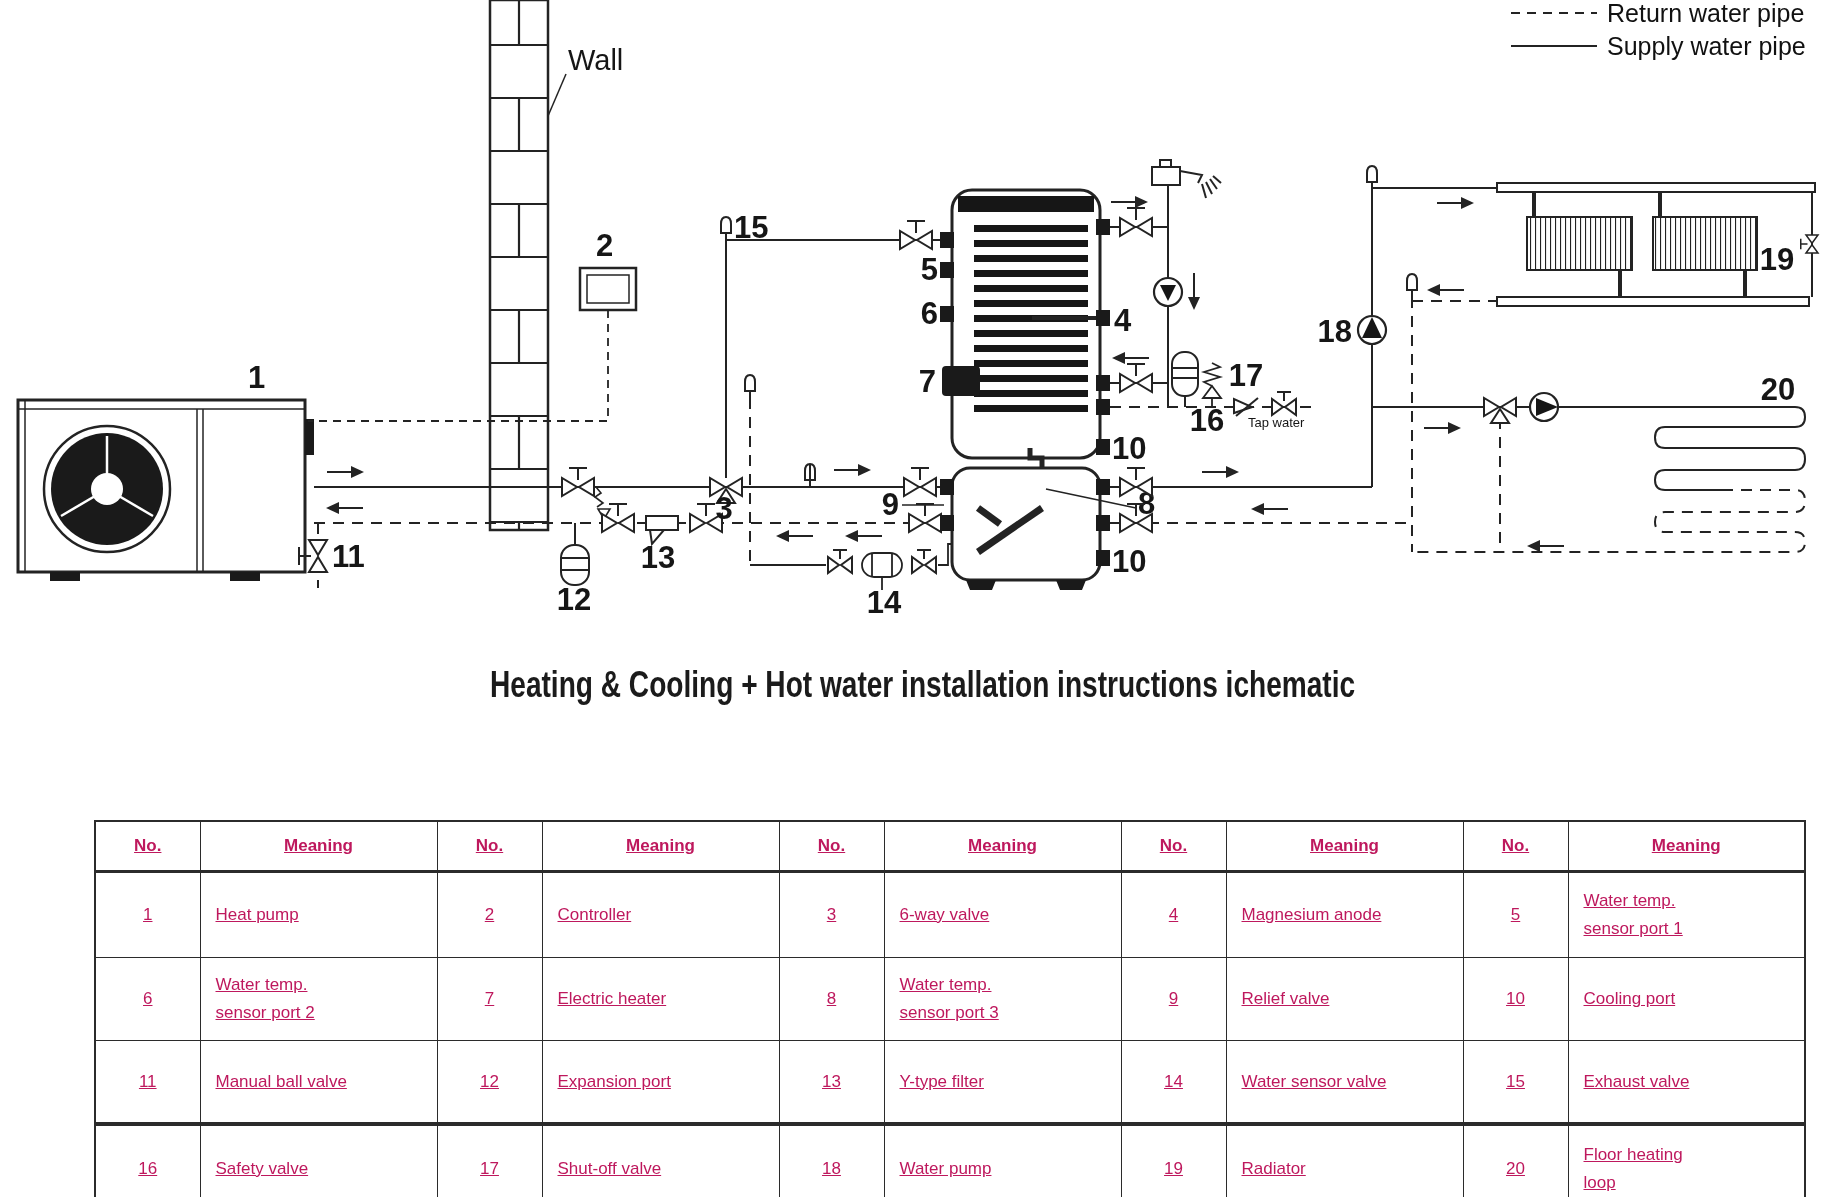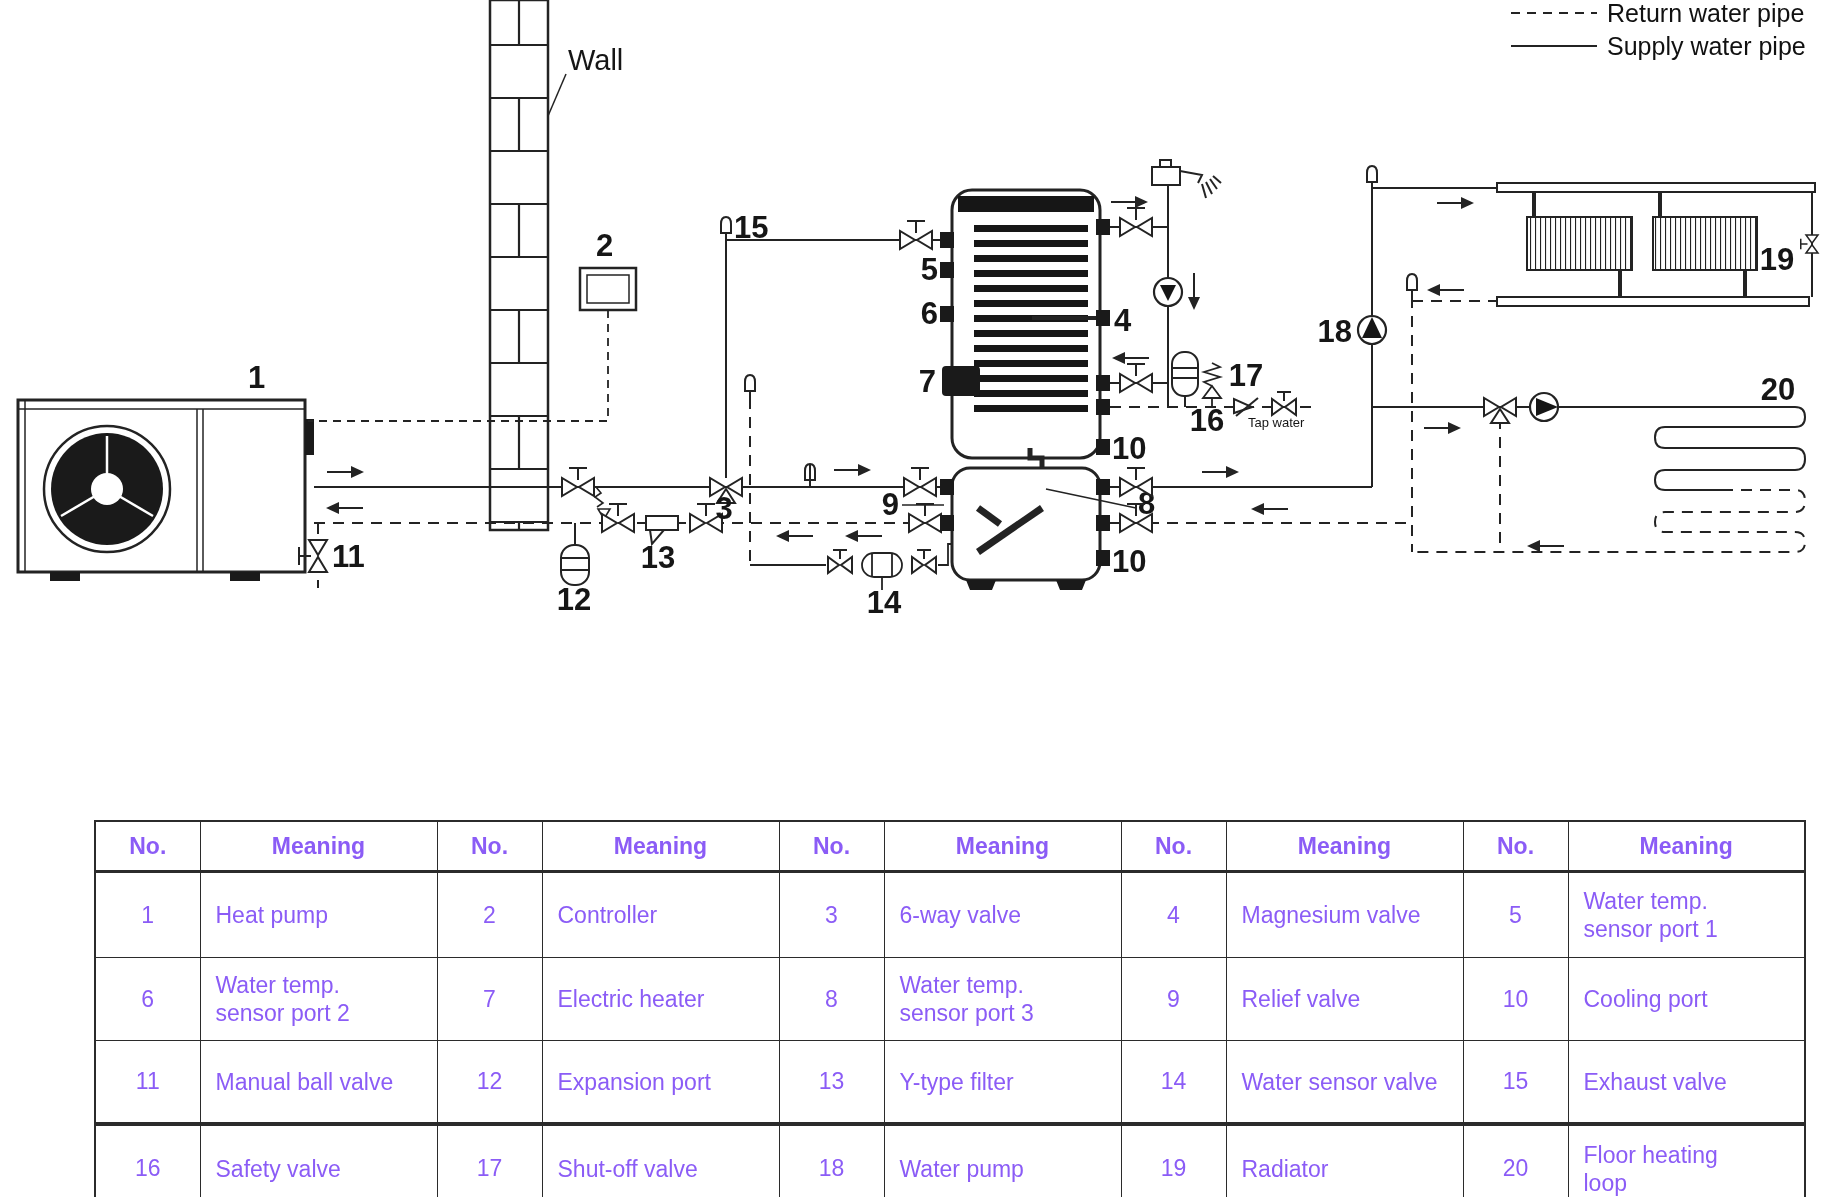--- a/index.html
+++ b/index.html
@@ -12,22 +12,22 @@
   .lbl-sm{font-size:13px;font-weight:normal;fill:#161616;}
   .legend-t{font-size:25px;font-weight:normal;fill:#111;}
   .dash{stroke-dasharray:11 8;}
   .dash2{stroke-dasharray:8 6;}
   .page-title{position:absolute;left:0;top:664px;width:1846px;text-align:center;
       font-size:36px;font-weight:bold;color:#1b1b1b;white-space:nowrap;}
   .page-title span{display:inline-block;transform:scaleX(0.78);transform-origin:center;}
   table.legend-table{position:absolute;left:94px;top:820px;width:1712px;
       border-collapse:collapse;table-layout:fixed;background:#fff;}
   table.legend-table th,table.legend-table td{
-      border:1.7px solid #2b2b2b;font-size:23px;color:#8b5cf6;vertical-align:middle;
-      overflow:hidden;}
+      border:1.7px solid #2b2b2b;font-size:17px;color:#be185d;vertical-align:middle;
+      overflow:hidden;text-decoration:underline;}
   table.legend-table{border:2.5px solid #2b2b2b;}
   table.legend-table th{height:46px;font-weight:bold;text-align:center;border-bottom:3.5px solid #2b2b2b;}
   table.legend-table td.no{text-align:center;}
   table.legend-table td.meaning{text-align:left;padding-left:15px;white-space:pre-line;line-height:28px;}
   table.legend-table tbody tr:nth-child(1) td{height:82px;}
   table.legend-table tbody tr:nth-child(2) td{height:80px;}
   table.legend-table tbody tr:nth-child(3) td{height:79px;border-bottom:4px solid #2b2b2b;}
   table.legend-table tbody tr:nth-child(4) td{height:83px;}
 </style>
 </head>
@@ -314,20 +314,21 @@
     <use href="#arr" transform="translate(1455,203)"></use>
     <use href="#arr" transform="translate(1446,290) rotate(180)"></use>
     <use href="#arr" transform="translate(1442,428)"></use>
     <use href="#arr" transform="translate(1546,546) rotate(180)"></use>
     <text class="lbl" x="1352" y="342" text-anchor="end">18</text>
     <text class="lbl" x="1777" y="270" text-anchor="middle">19</text>
     <text class="lbl" x="1778" y="400" text-anchor="middle">20</text>
   </svg>
   </div>
 
+  <div class="page-title"><span>Heating &amp; Cooling + Hot water installation instructions ichematic</span></div>
 
   <table class="legend-table" id="legend-table">
     <colgroup>
       <col style="width:105px">
         <col style="width:237px">
       <col style="width:105px">
         <col style="width:237px">
       <col style="width:105px">
         <col style="width:237px">
       <col style="width:105px">
@@ -351,21 +352,21 @@
       </thead>
     <tbody>
         <tr>
           <td class="no">1</td>
           <td class="meaning">Heat pump</td>
           <td class="no">2</td>
           <td class="meaning">Controller</td>
           <td class="no">3</td>
           <td class="meaning">6-way valve</td>
           <td class="no">4</td>
-          <td class="meaning">Magnesium valve</td>
+          <td class="meaning">Magnesium anode</td>
           <td class="no">5</td>
           <td class="meaning">Water temp.
 sensor port 1</td>
         </tr>
         <tr>
           <td class="no">6</td>
           <td class="meaning">Water temp.
 sensor port 2</td>
           <td class="no">7</td>
           <td class="meaning">Electric heater</td>

